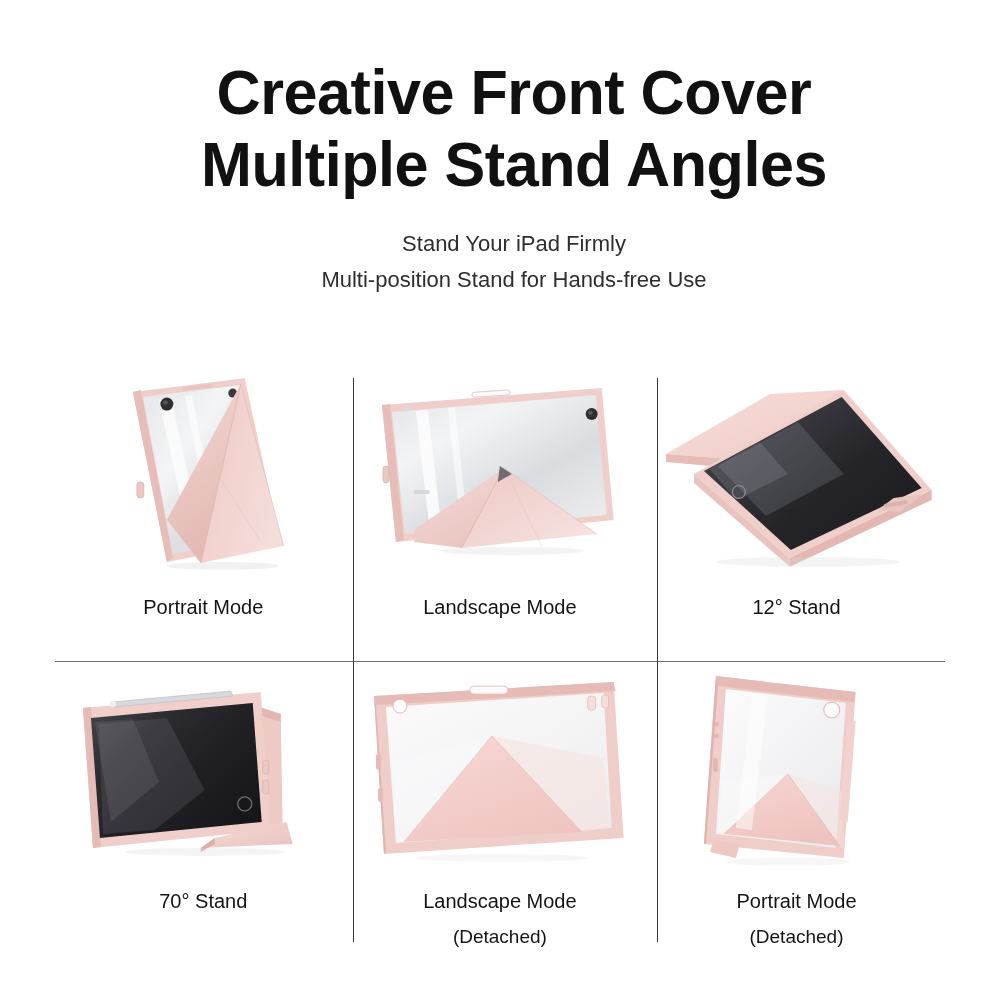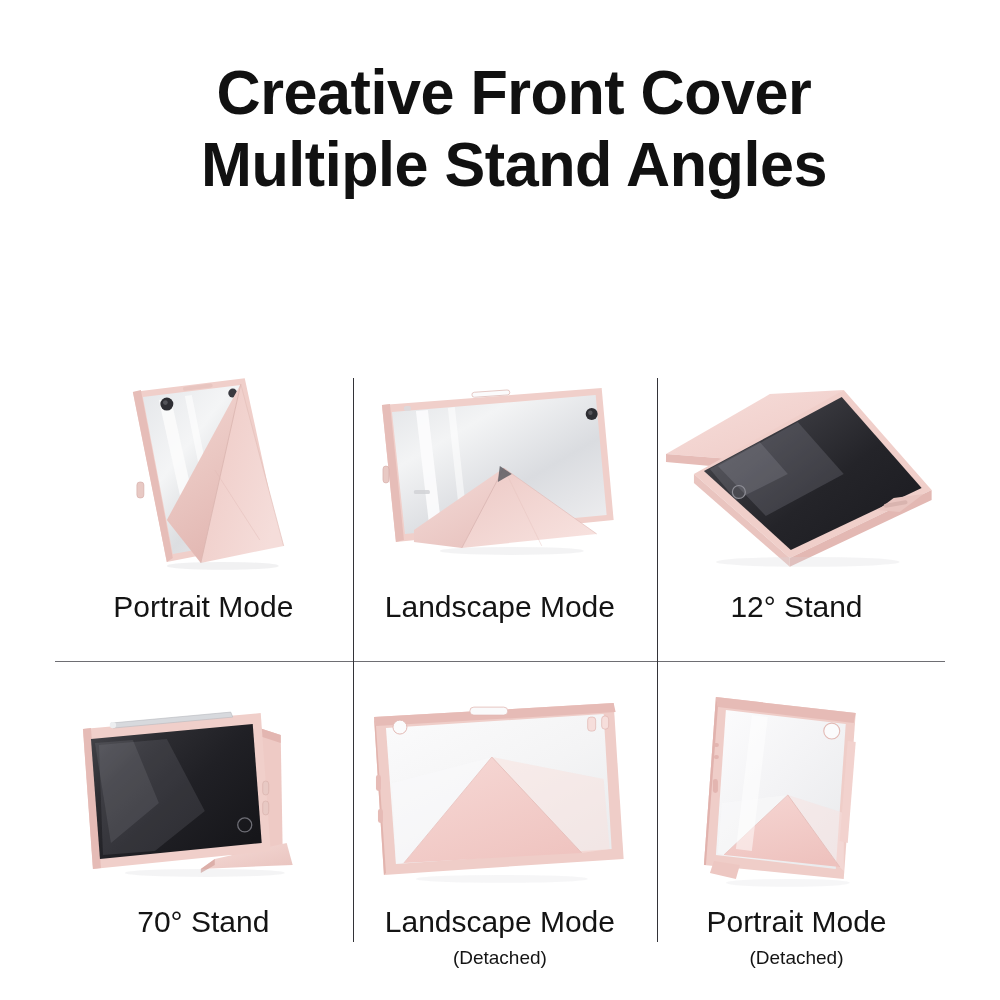--- a/index.html
+++ b/index.html
@@ -52,21 +52,21 @@
     height: 590px;
   }
   .grid-row {
     position: absolute;
     left: 0;
     width: 890px;
     height: 292px;
     display: flex;
   }
   .row-1 { top: 0; }
-  .row-2 { top: 313px; }
+  .row-2 { top: 292px; }
 
   .cell {
     width: 296.6px;
     height: 292px;
     position: relative;
     display: flex;
     flex-direction: column;
     align-items: center;
     justify-content: flex-start;
   }
@@ -78,21 +78,21 @@
   .cell-art svg {
     position: absolute;
     left: 0;
     top: 0;
     width: 100%;
     height: 100%;
     overflow: visible;
   }
   .caption {
     font-family: "Liberation Sans Narrow", "Liberation Sans", sans-serif;
-    font-size: 30px;
+    font-size: 20px;
     line-height: 30px;
     color: #141414;
     text-align: center;
     white-space: nowrap;
   }
   .caption-sub {
     font-family: "Liberation Sans Narrow", "Liberation Sans", sans-serif;
     font-size: 19px;
     line-height: 26px;
     color: #141414;
@@ -121,20 +121,24 @@
   }
   .divider-v-1 { left: 353px; }
   .divider-v-2 { left: 657px; }
 </style>
 </head>
 <body>
 
 <div class="header">
   <div class="title-line">Creative Front Cover</div>
   <div class="title-line">Multiple Stand Angles</div>
+  <div class="subtitle-block">
+    <div class="subtitle-line">Stand Your iPad Firmly</div>
+    <div class="subtitle-line">Multi-position Stand for Hands-free Use</div>
+  </div>
 </div>
 
 <div class="grid">
 
   <div class="grid-row row-1">
 
     <div class="cell">
       <div class="cell-art">
         <svg viewBox="0 0 297 210">
           <defs>

